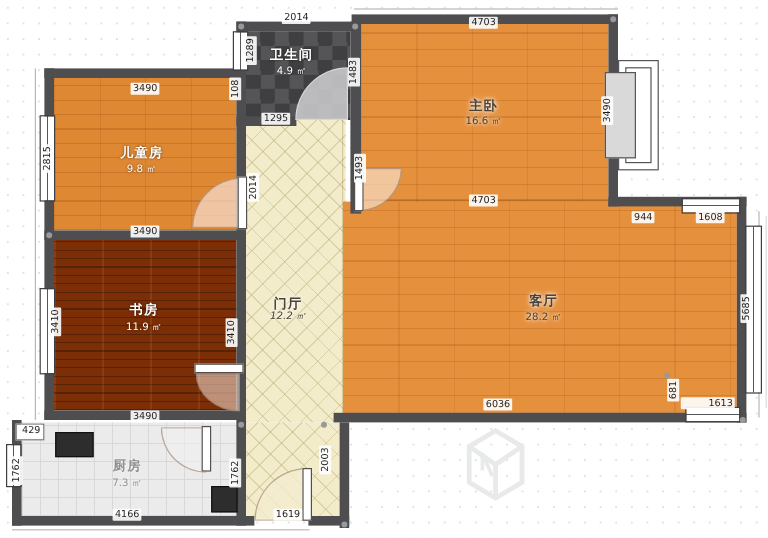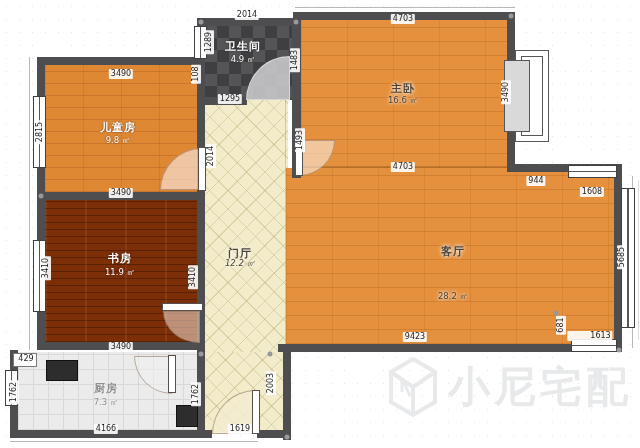--- a/index.html
+++ b/index.html
@@ -158,55 +158,54 @@
   <div class="rarea light" style="left:118px;top:141px;">9.8 ㎡</div>
   <div class="rname light" style="left:243px;top:46px;">卫生间</div>
   <div class="rarea light" style="left:243px;top:60px;">4.9 ㎡</div>
   <div class="rname dark" style="left:403px;top:88px;">主卧</div>
   <div class="rarea dark" style="left:403px;top:101px;">16.6 ㎡</div>
   <div class="rname dark" style="left:240px;top:253px;">门厅</div>
   <div class="rarea dark" style="left:240px;top:264px;font-style:italic;">12.2 ㎡</div>
   <div class="rname light" style="left:120px;top:258px;">书房</div>
   <div class="rarea light" style="left:120px;top:273px;">11.9 ㎡</div>
   <div class="rname dark" style="left:453px;top:251px;">客厅</div>
-  <div class="rarea dark" style="left:453px;top:265px;margin-top:32px;">28.2 ㎡</div>
+  <div class="rarea dark" style="left:453px;top:265px;">28.2 ㎡</div>
   <div class="rname gray" style="left:106px;top:388px;">厨房</div>
   <div class="rarea gray" style="left:106px;top:403px;">7.3 ㎡</div>
 
   <div class="dim" style="left:121px;top:74px;">3490</div>
   <div class="dim" style="left:247px;top:15px;">2014</div>
   <div class="dim" style="left:403px;top:19px;">4703</div>
   <div class="dim v" style="left:209px;top:42px;">1289</div>
   <div class="dim v" style="left:196px;top:74px;">108</div>
   <div class="dim v" style="left:295px;top:60px;">1483</div>
   <div class="dim" style="left:230px;top:99px;">1295</div>
   <div class="dim v" style="left:40px;top:132px;">2815</div>
   <div class="dim" style="left:121px;top:193px;">3490</div>
   <div class="dim v" style="left:211px;top:156px;">2014</div>
   <div class="dim v" style="left:300px;top:140px;">1493</div>
   <div class="dim v" style="left:506px;top:92px;">3490</div>
   <div class="dim" style="left:403px;top:167px;">4703</div>
   <div class="dim" style="left:536px;top:181px;">944</div>
-  <div class="dim" style="left:592px;top:181px;margin-top:11px;">1608</div>
+  <div class="dim" style="left:592px;top:181px;">1608</div>
   <div class="dim v" style="left:46px;top:268px;">3410</div>
   <div class="dim v" style="left:193px;top:277px;">3410</div>
   <div class="dim" style="left:121px;top:347px;">3490</div>
   <div class="dim v" style="left:622px;top:257px;">5685</div>
   <div class="dim" style="left:26px;top:359px;">429</div>
   <div class="dim v" style="left:14px;top:392px;">1762</div>
   <div class="dim v" style="left:196px;top:394px;">1762</div>
   <div class="dim" style="left:106px;top:429px;">4166</div>
   <div class="dim" style="left:240px;top:429px;">1619</div>
   <div class="dim v" style="left:271px;top:383px;">2003</div>
-  <div class="dim" style="left:415px;top:337px;">9423</div>
+  <div class="dim" style="left:415px;top:337px;">6036</div>
   <div class="dim v" style="left:561px;top:325px;">681</div>
   <div class="dim" style="left:590px;top:336px;padding-left:23px;">1613</div>
 
   <div class="wm">
     <svg width="50" height="62" viewBox="0 0 50 62" fill="none">
       <path d="M25 3 L47 16 L47 46 L25 59 L3 46 L3 16 Z" stroke="#e7e9ea" stroke-width="4" fill="none"></path>
       <path d="M25 31 L47 16 M25 31 L3 16 M25 31 L25 59" stroke="#e7e9ea" stroke-width="4" fill="none"></path>
       <path d="M14 22 L14 36 M14 22 L22 40" stroke="#e7e9ea" stroke-width="3" fill="none"></path>
     </svg>
-    <span class="wm-text">小尼宅配</span>
   </div>
 
 </div>
 
 </body></html>

